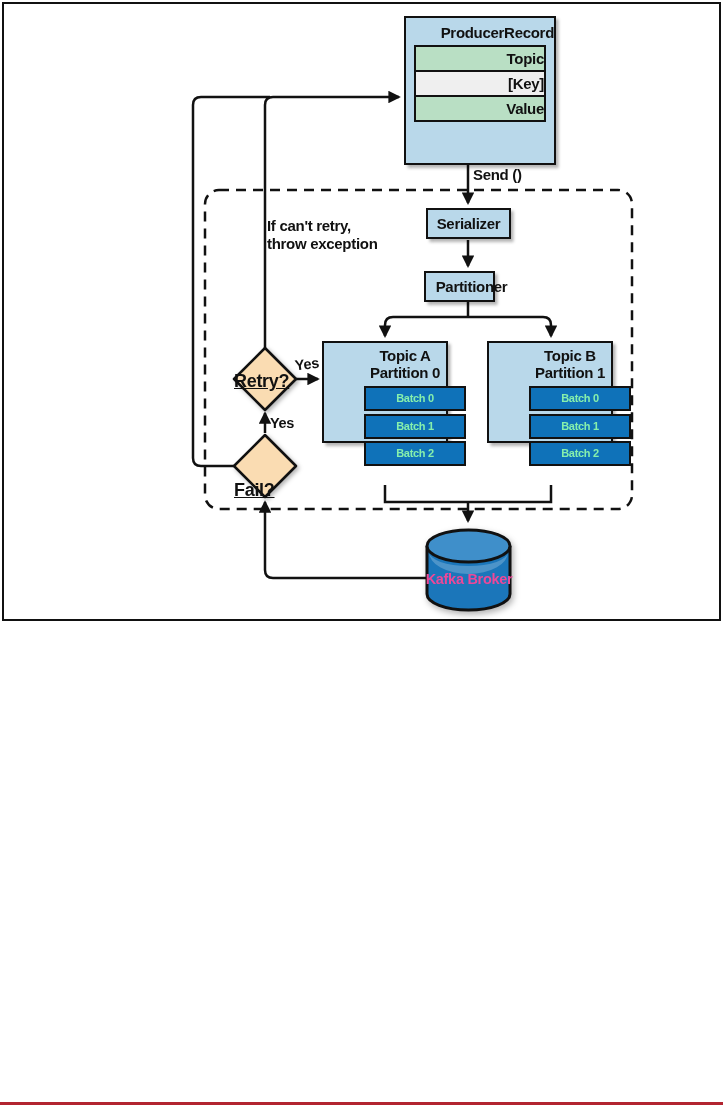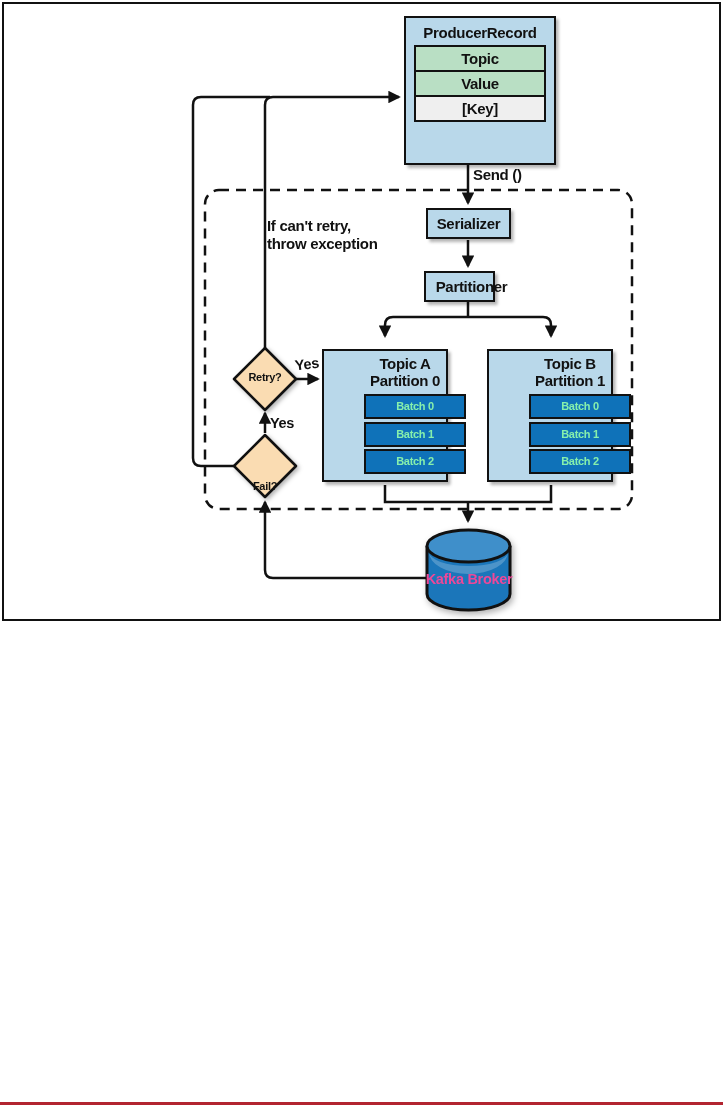--- a/index.html
+++ b/index.html
@@ -13,45 +13,45 @@
     position:relative;width:723px;height:1109px;background:#ffffff;overflow:hidden;
     font-family:"Liberation Sans","DejaVu Sans",sans-serif;font-weight:bold;
     letter-spacing:-0.3px;color:var(--ink);
   }
   .frame{position:absolute;left:2px;top:2px;width:719px;height:619px;border:2px solid var(--ink);background:#fff;}
   .overlay{position:absolute;left:0;top:0;width:723px;height:625px;}
   .box{
     position:absolute;background:var(--box-blue);border:2.5px solid var(--ink);
     box-shadow:2.5px 3px 3px rgba(0,0,0,0.30);text-align:center;
   }
-  .pr-box{left:404px;top:16px;width:152px;height:149px;padding-top:4px;}
+  .pr-box{left:404px;top:16px;width:152px;height:149px;padding-top:4px;text-align:right;}
   .pr-title{font-size:15px;line-height:22px;}
   .pr-fields{width:132px;margin:1px auto 0;}
   .pr-field{height:27px;margin-top:-2px;border:2px solid var(--ink);font-size:15px;line-height:23px;}
   .pr-field:first-child{margin-top:0;}
   .f-green{background:var(--field-green);}
   .f-gray{background:var(--field-gray);}
   .step-box{font-size:15px;display:flex;align-items:center;justify-content:center;}
   .serializer{left:426px;top:208px;width:85px;height:31px;}
   .partitioner{left:424px;top:271px;width:71px;height:31px;padding-left:24px;}
-  .topic-box{top:349px;width:126px;height:133px;padding-top:5px;padding-left:40px;}
+  .topic-box{top:341px;width:126px;height:102px;padding-top:5px;padding-left:40px;}
   .topic-a{left:322px;}
   .topic-b{left:487px;}
   .topic-line{font-size:15px;line-height:16.5px;}
   .batches{width:102px;margin:5px auto 0;}
   .batch{height:25px;margin-top:2.5px;background:var(--batch-blue);border:2px solid var(--ink);
          color:#86efac;font-size:11px;line-height:20px;}
   .batch:first-child{margin-top:0;}
   .lbl{position:absolute;font-size:15px;line-height:17.5px;white-space:nowrap;}
   .send-lbl{left:473px;top:166px;}
   .note-success{left:38px;top:217px;width:150px;text-align:right;white-space:normal;}
   .note-exception{left:267px;top:217px;text-align:left;}
   .yes-retry{left:295px;top:356px;font-size:14.5px;transform:rotate(-7deg);}
   .yes-fail{left:270px;top:415px;font-size:14.5px;}
-  .diamond-lbl{position:absolute;width:62px;text-align:center;font-size:11px;}
+  .diamond-lbl{position:absolute;width:62px;text-align:left;font-size:18px;text-decoration:underline;}
   .retry-lbl{left:234px;top:371px;}
   .fail-lbl{left:234px;top:458px;margin-top:22px;}
   .broker-lbl{position:absolute;left:424px;top:571px;width:90px;text-align:center;
               color:#ec4899;font-size:14.5px;}
   .conn{stroke:var(--ink);stroke-width:2.5;fill:none;}
   .dashed-rect{stroke:var(--ink);stroke-width:2.5;fill:none;stroke-dasharray:10 7;}
   .diamond{fill:var(--diamond-tan);stroke:var(--ink);stroke-width:2.5;stroke-linejoin:round;
            filter:drop-shadow(2px 2px 2px rgba(0,0,0,0.30));}
   .cyl{filter:drop-shadow(2.5px 3px 3px rgba(0,0,0,0.30));}
   .cyl-body{fill:var(--broker-blue);stroke:var(--ink);stroke-width:3;}
@@ -99,22 +99,22 @@
       <path class="cyl-body" d="M427,546 L427,594 A41.5,16 0 0 0 510,594 L510,546"></path>
       <ellipse class="cyl-top" cx="468.5" cy="546" rx="41.5" ry="16"></ellipse>
       <path class="cyl-sheen" d="M429,552 A39.5,14 0 0 0 508,552 A39.5,22 0 0 1 429,552"></path>
     </g>
   </svg>
 
   <div class="box pr-box">
     <div class="pr-title">ProducerRecord</div>
     <div class="pr-fields">
       <div class="pr-field f-green">Topic</div>
+      <div class="pr-field f-gray">[Key]</div>
       <div class="pr-field f-green">Value</div>
-      <div class="pr-field f-gray">[Key]</div>
     </div>
   </div>
 
   <div class="lbl send-lbl">Send ()</div>
 
   <div class="box step-box serializer">Serializer</div>
   <div class="box step-box partitioner">Partitioner</div>
 
   <div class="box topic-box topic-a">
     <div class="topic-line">Topic A</div>

